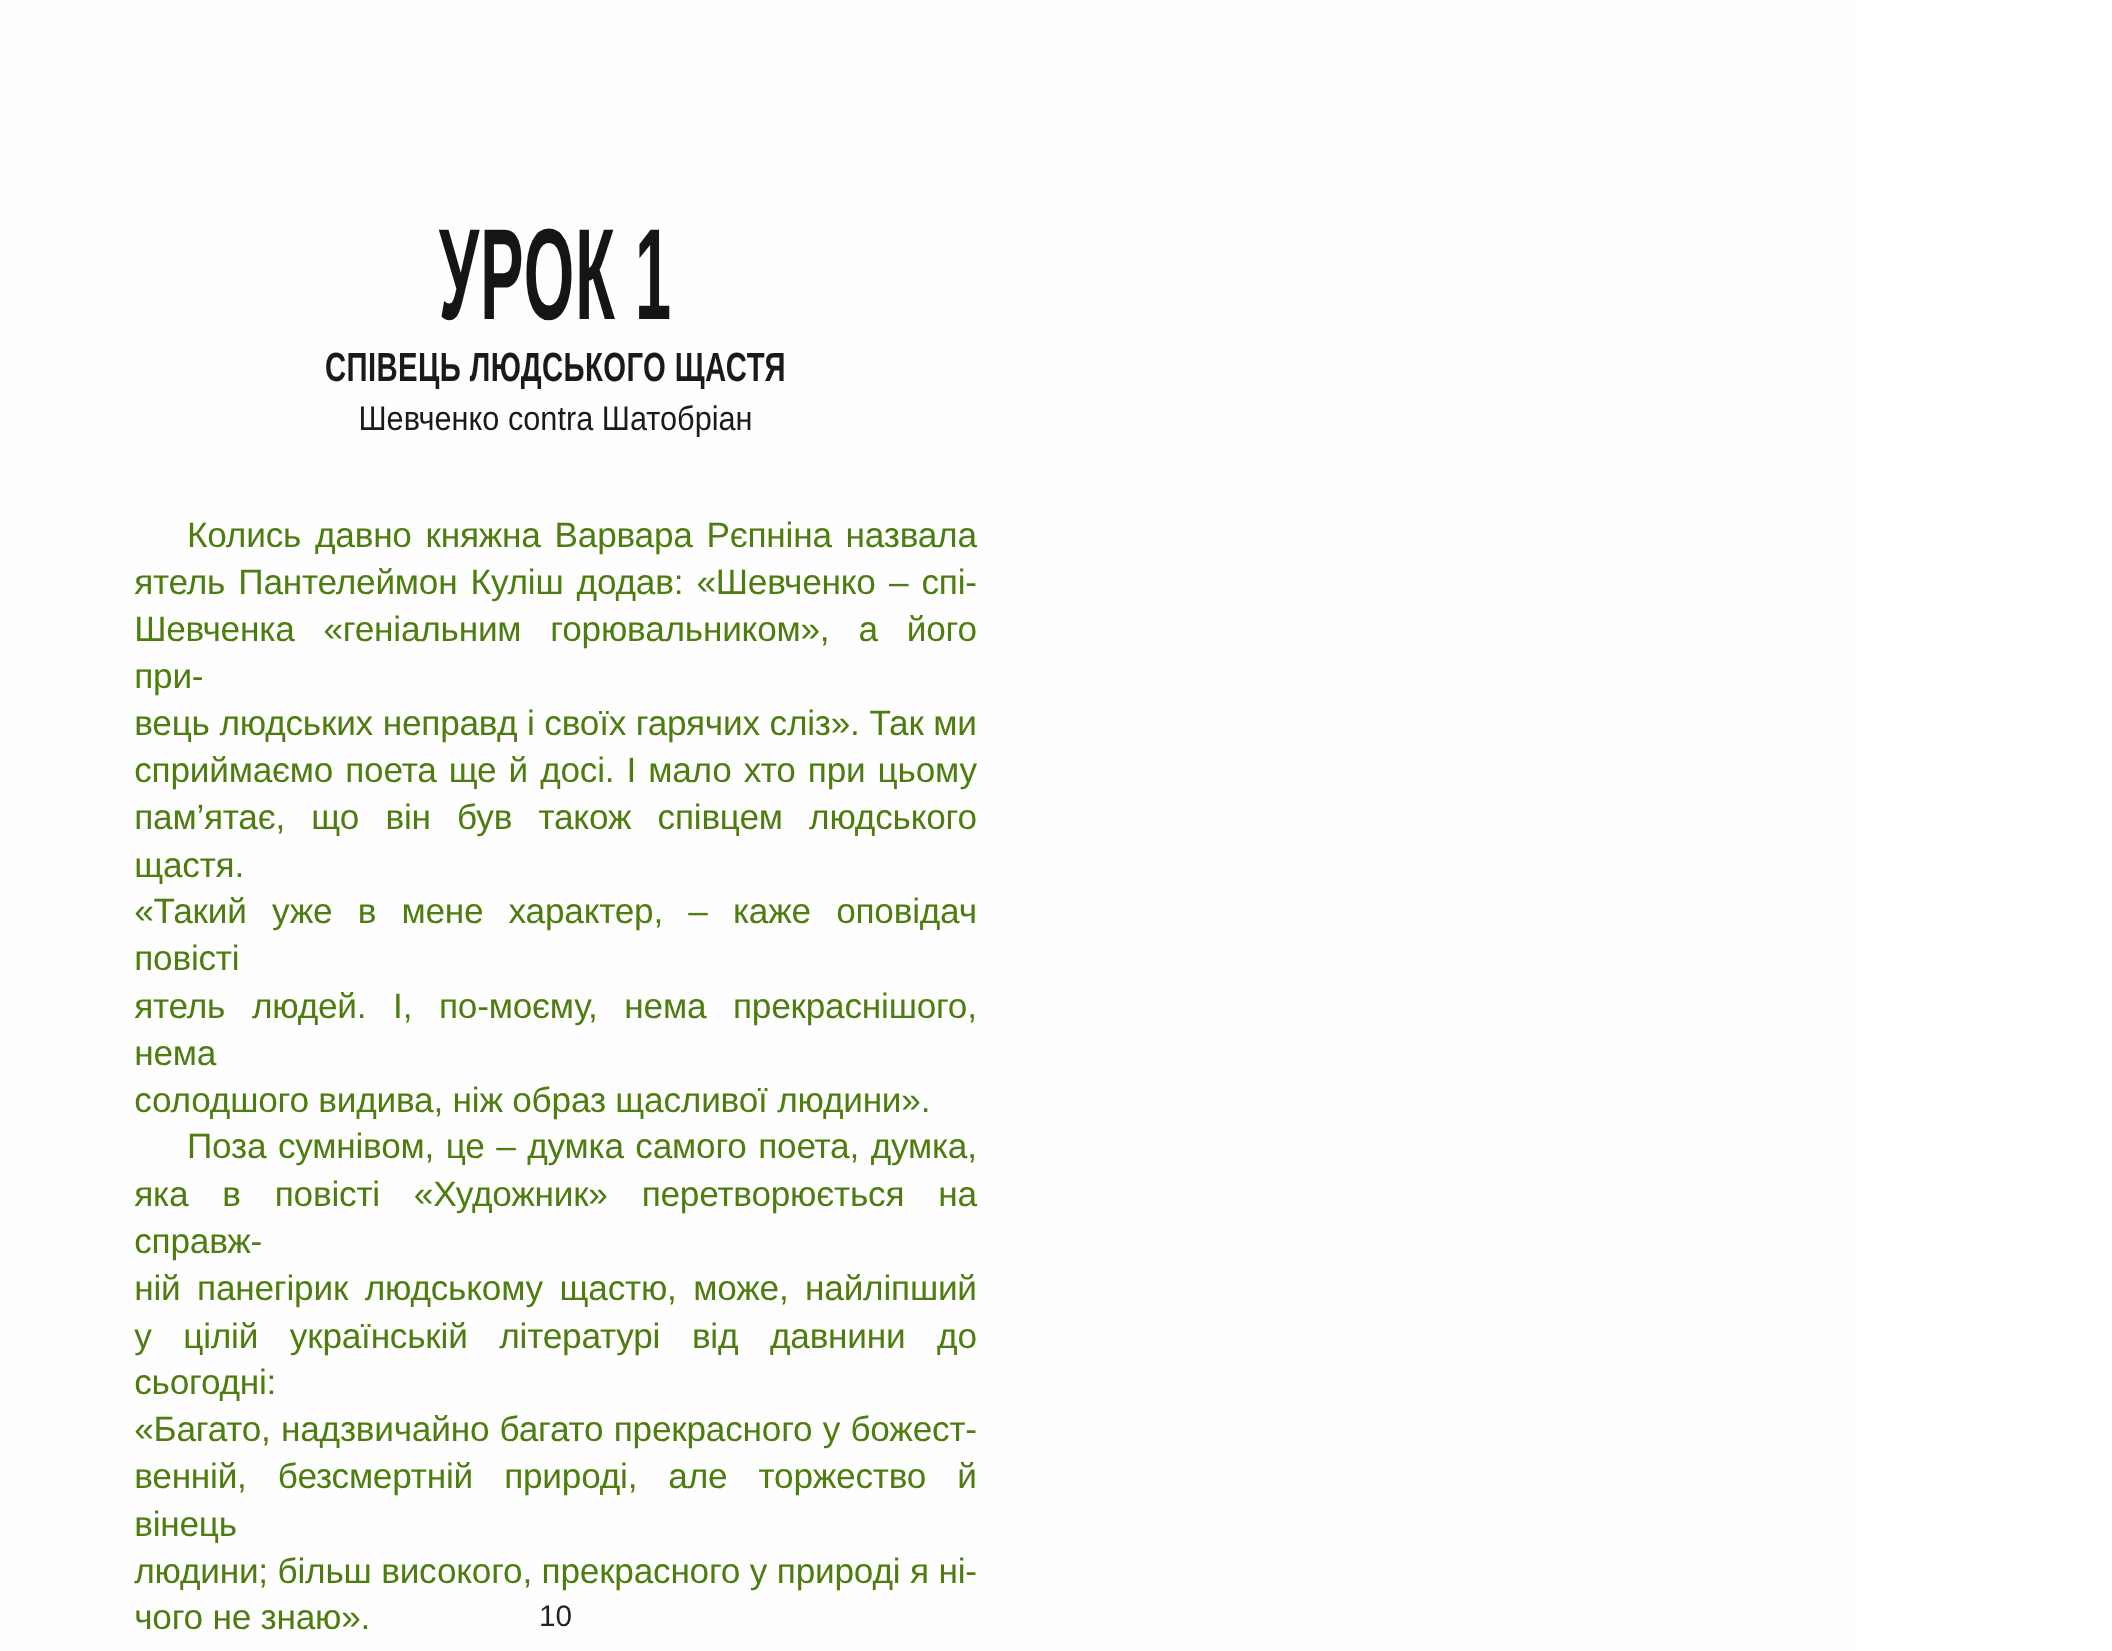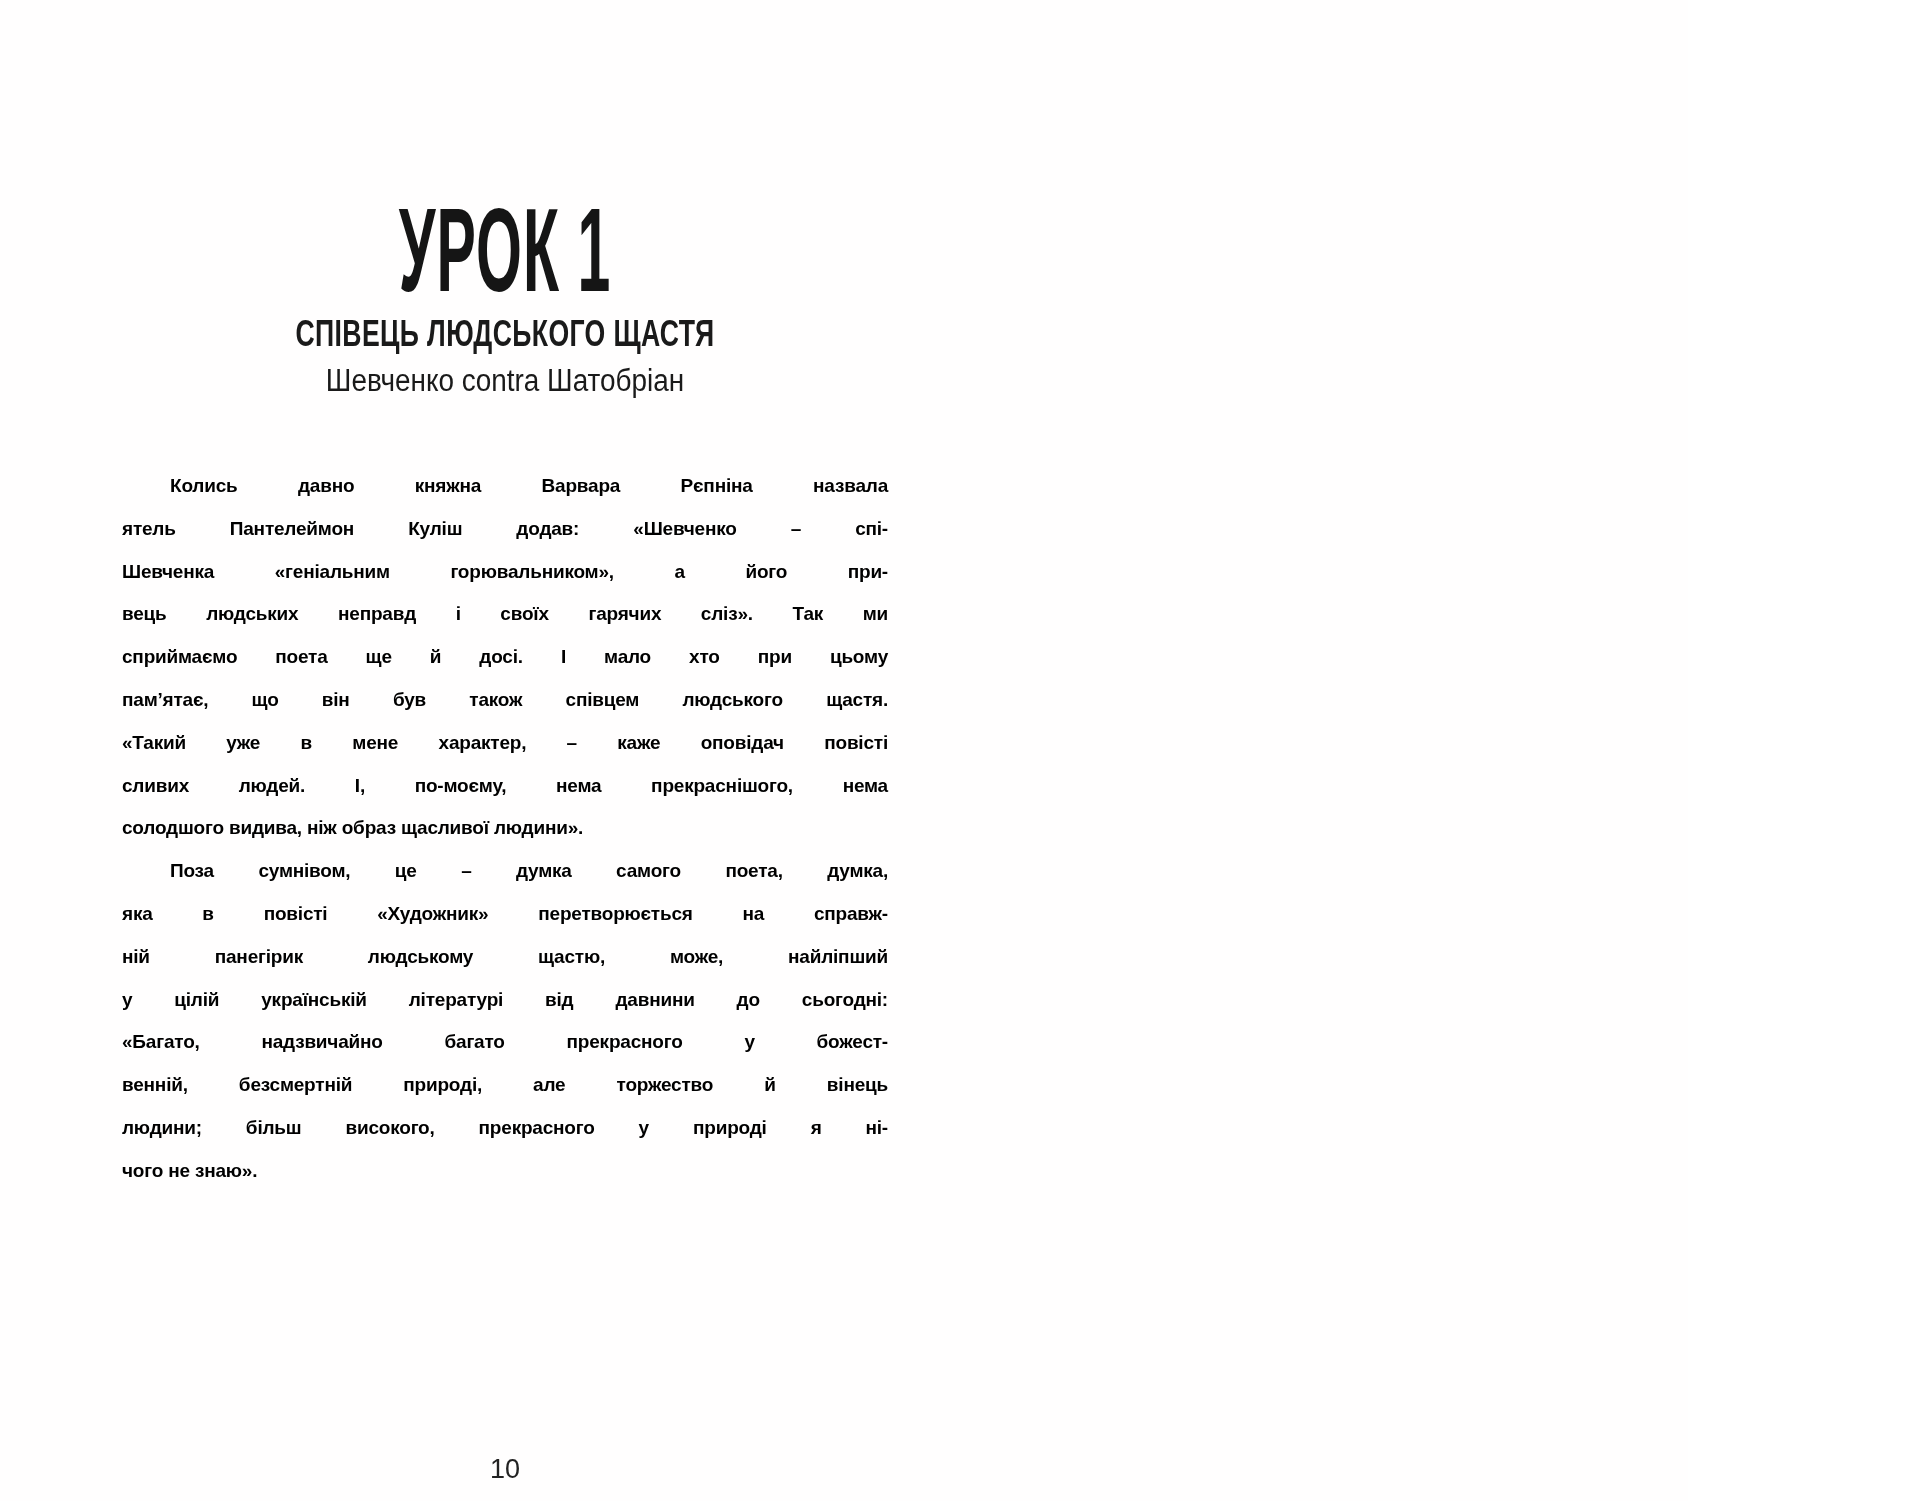--- a/index.html
+++ b/index.html
@@ -65,24 +65,23 @@
     line-height: 1;
     font-weight: 500;
     color: #1a1a1a;
     transform: scaleX(0.9);
     transform-origin: center top;
     white-space: nowrap;
   }
 
   .body-text {
     position: absolute;
-    font-size: 19px;
+    font-size: 32px;
     letter-spacing: -0.2px;
-    color: #000000;
-    font-weight: bold;
+    color: #4d7c0f;
   }
   .body-text.left-col {
     left: 122px;
     top: 465px;
     width: 766px;
     line-height: 42.8px;
   }
   .line {
     text-align: justify;
     text-align-last: justify;
@@ -116,21 +115,21 @@
     <div class="subtitle-2">Шевченко contra Шатобріан</div>
 
     <div class="body-text left-col">
         <div class="line indent">Колись давно княжна Варвара Рєпніна назвала</div>
         <div class="line">ятель Пантелеймон Куліш додав: «Шевченко – спі-</div>
         <div class="line">Шевченка «геніальним горювальником», а його при-</div>
         <div class="line">вець людських неправд і своїх гарячих сліз». Так ми</div>
         <div class="line">сприймаємо поета ще й досі. І мало хто при цьому</div>
         <div class="line">пам’ятає, що він був також співцем людського щастя.</div>
         <div class="line">«Такий уже в мене характер, – каже оповідач повісті</div>
-        <div class="line">сливих людей. І, по-моєму, нема прекраснішого, нема</div>
+        <div class="line">ятель людей. І, по-моєму, нема прекраснішого, нема</div>
         <div class="line end">солодшого видива, ніж образ щасливої людини».</div>
         <div class="line indent">Поза сумнівом, це – думка самого поета, думка,</div>
         <div class="line">яка в повісті «Художник» перетворюється на справж-</div>
         <div class="line">ній панегірик людському щастю, може, найліпший</div>
         <div class="line">у цілій українській літературі від давнини до сьогодні:</div>
         <div class="line">«Багато, надзвичайно багато прекрасного у божест-</div>
         <div class="line">венній, безсмертній природі, але торжество й вінець</div>
         <div class="line">людини; більш високого, прекрасного у природі я ні-</div>
         <div class="line end">чого не знаю».</div>
       </div>

